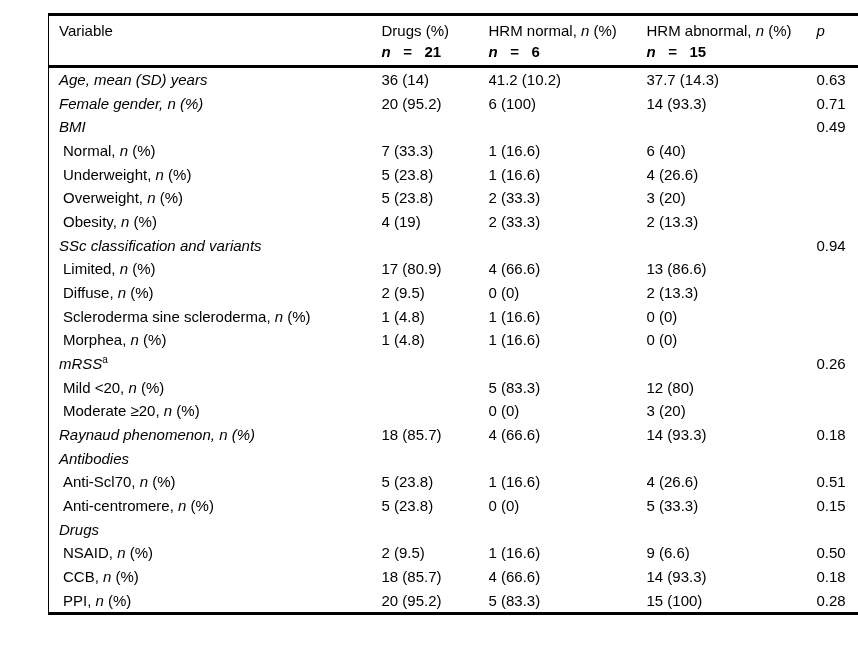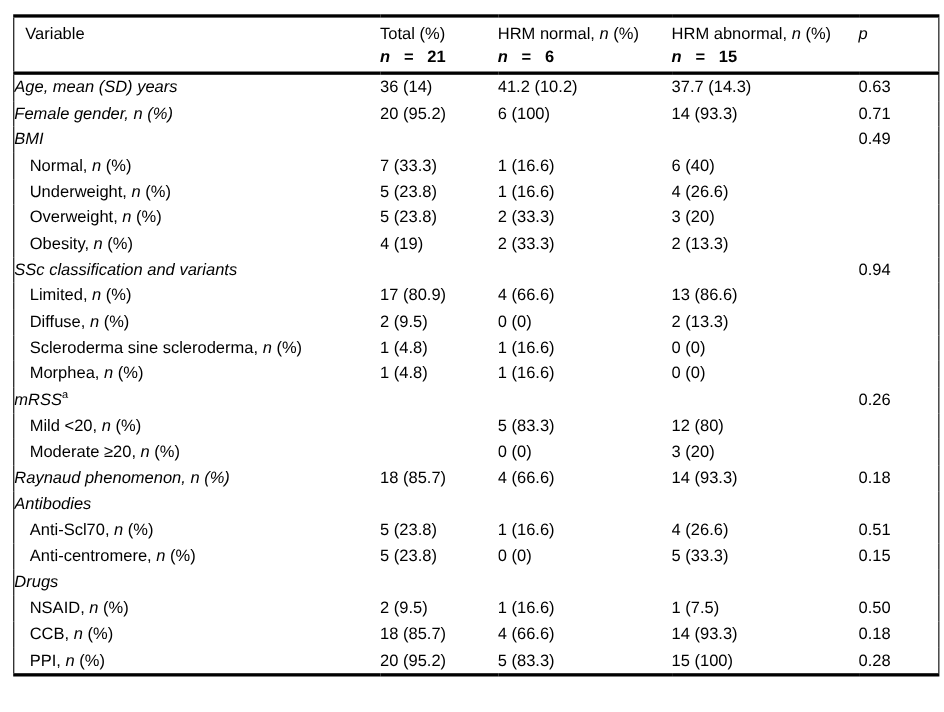--- a/index.html
+++ b/index.html
@@ -7,20 +7,21 @@
     padding: 0;
     background: #ffffff;
     width: 858px;
     height: 647px;
     font-family: "Liberation Sans", sans-serif;
     color: #000000;
     -webkit-font-smoothing: antialiased;
   }
   .wrap {
     padding: 13px 0 0 12px;
+    margin-left: 36px;
   }
   table.stats {
     border-collapse: collapse;
     table-layout: fixed;
     width: 841px;
     border-top: 3px solid #000;
     border-bottom: 3px solid #000;
     border-left: 1px solid #000;
     border-right: 1px solid #000;
     font-size: 15px;
@@ -44,21 +45,21 @@
 
   td {
     padding: 0;
     line-height: 23.67px;
     height: 23.67px;
     vertical-align: middle;
     white-space: nowrap;
     overflow: hidden;
     text-align: left;
   }
-  td.c-var { padding-left: 0; }
+  td.c-var { padding-left: 10px; }
   td.c-var.indent { padding-left: 14px; }
   td.c-var.level0 { font-style: italic; }
   i { font-style: italic; }
   sup.fnote {
     font-size: 10px;
     font-style: normal;
     line-height: 0;
   }
 </style>
 </head>
@@ -72,21 +73,21 @@
         <col class="w3">
         <col class="w4">
         <col class="w5">
     </colgroup>
     <thead>
       <tr>
         <th class="c-var">
           <div class="h-title">Variable</div>
         </th>
         <th>
-          <div class="h-title">Total (%)</div>
+          <div class="h-title">Drugs (%)</div>
           <div class="h-sub"><i>n</i>   =   21</div>
         </th>
         <th>
           <div class="h-title">HRM normal, <i>n</i> (%)</div>
           <div class="h-sub"><i>n</i>   =   6</div>
         </th>
         <th>
           <div class="h-title">HRM abnormal, <i>n</i> (%)</div>
           <div class="h-sub"><i>n</i>   =   15</div>
         </th>
@@ -234,21 +235,21 @@
           <td class="c-var level0">Drugs</td>
           <td></td>
           <td></td>
           <td></td>
           <td></td>
         </tr>
         <tr>
           <td class="c-var indent">NSAID, <i>n</i> (%)</td>
           <td>2 (9.5)</td>
           <td>1 (16.6)</td>
-          <td>1 (7.5)</td>
+          <td>9 (6.6)</td>
           <td>0.50</td>
         </tr>
         <tr>
           <td class="c-var indent">CCB, <i>n</i> (%)</td>
           <td>18 (85.7)</td>
           <td>4 (66.6)</td>
           <td>14 (93.3)</td>
           <td>0.18</td>
         </tr>
         <tr>

